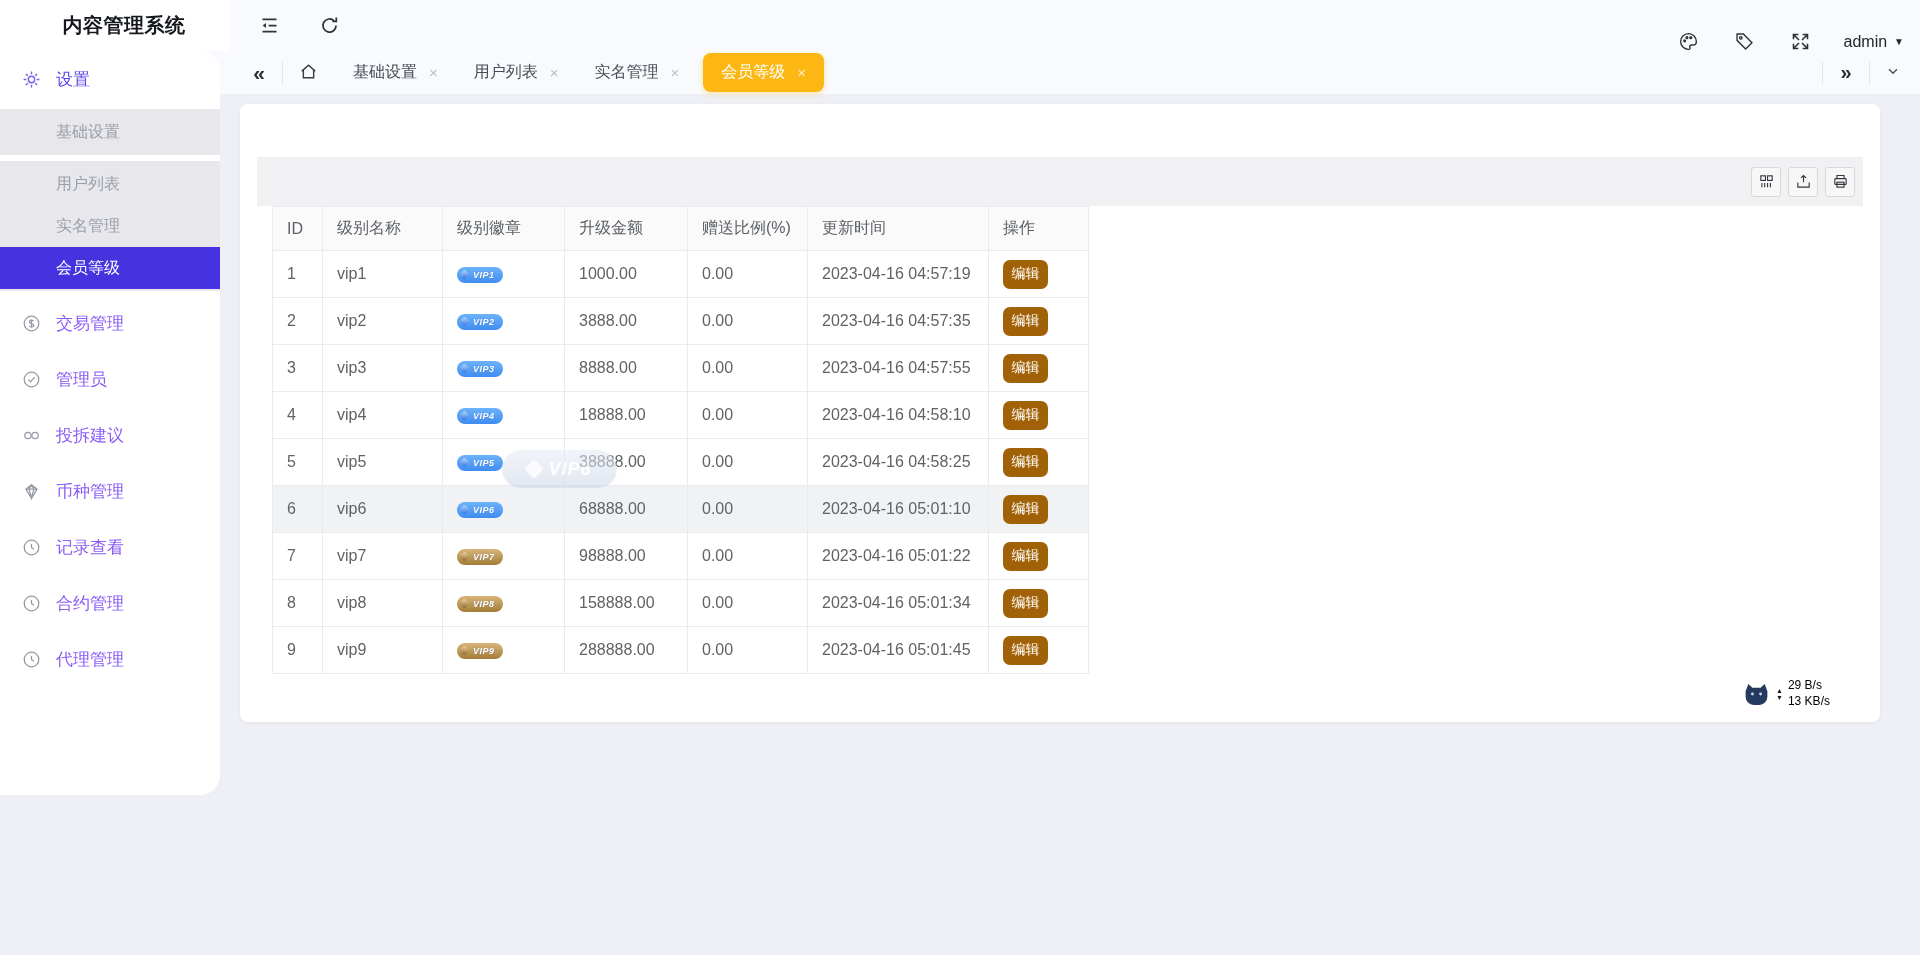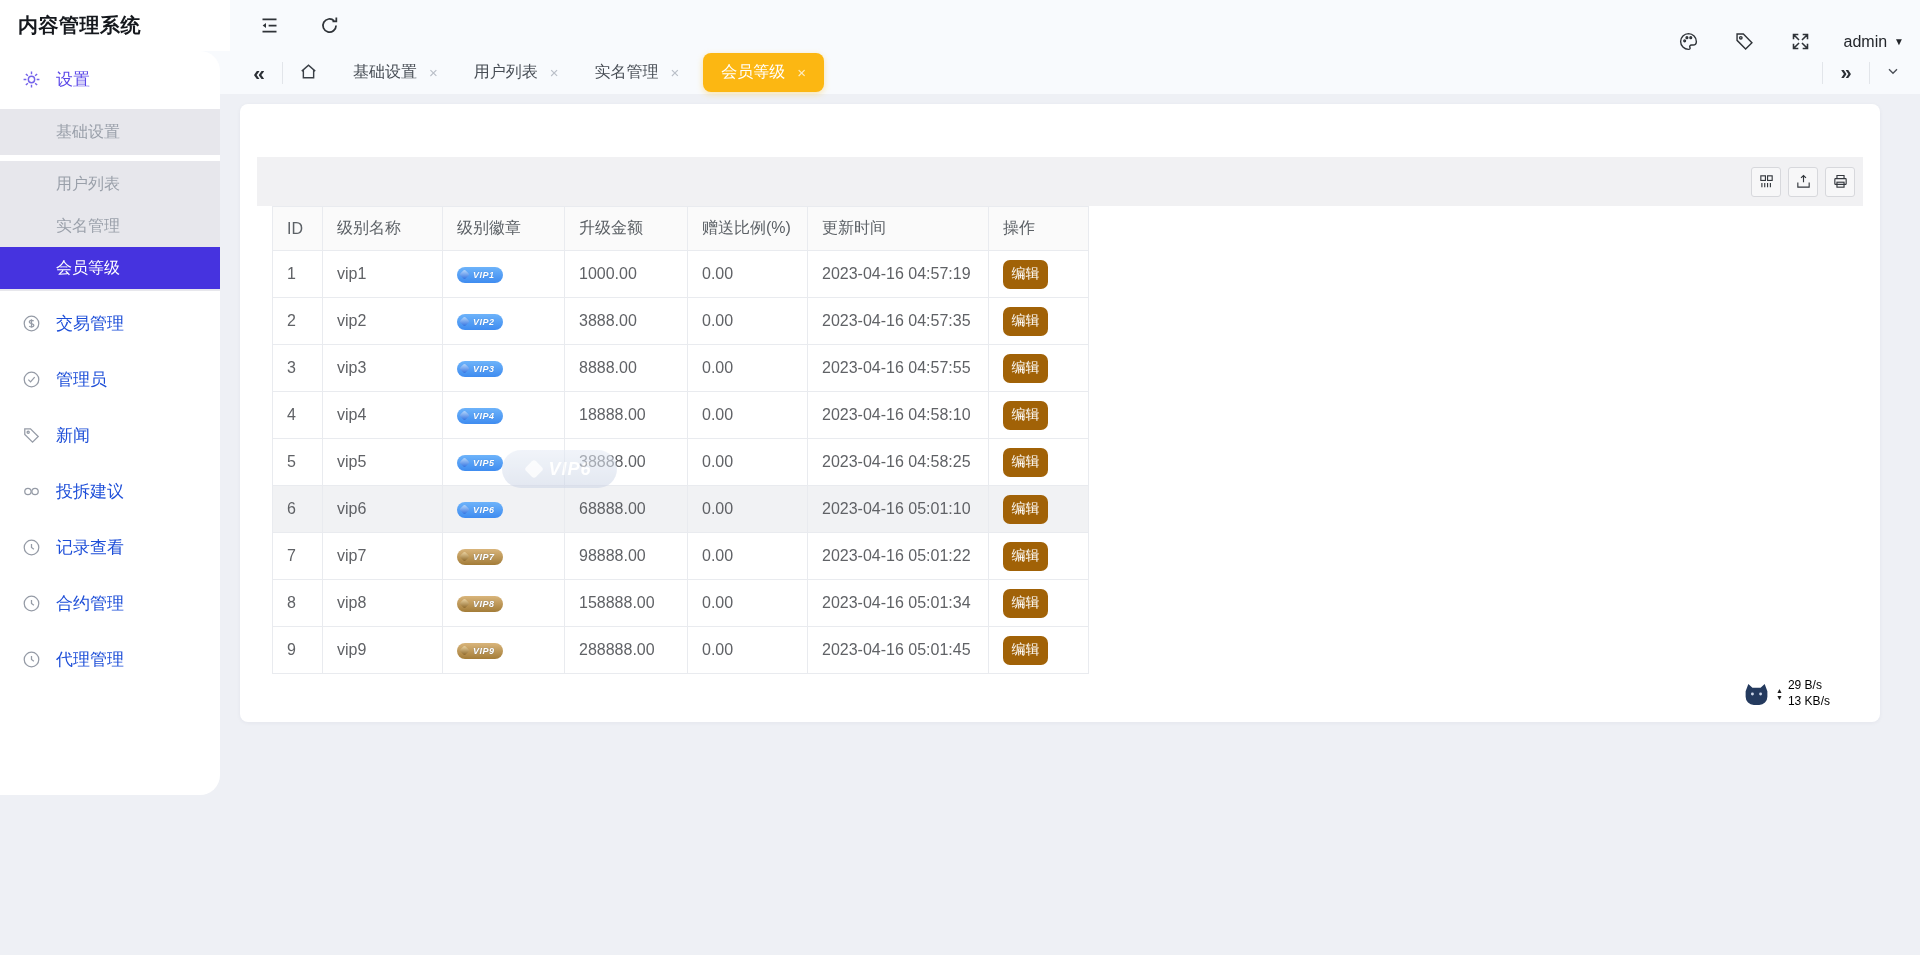--- a/index.html
+++ b/index.html
@@ -7,21 +7,21 @@
   body {
     font-family:"Liberation Sans", sans-serif;
     background:#eef0f5;
     color:#5f6368;
     position:relative;
     overflow:hidden;
   }
   
   .topzone { position:absolute; left:0; top:0; width:1920px; height:94px; background:#f8fafd; }
   .topbar { position:absolute; left:0; top:0; width:1920px; height:51px; display:flex; align-items:center; }
-  .topbar-left { width:230px; height:51px; background:#ffffff; display:flex; align-items:center; padding-left:18px; flex:0 0 auto; }
+  .topbar-left { width:230px; height:51px; background:#ffffff; display:flex; align-items:center; padding-left:18px; flex:0 0 auto;justify-content:center; }
   .app-title { font-size:20px; font-weight:700; color:#15181d; letter-spacing:.5px; }
   .topbar-icons { display:flex; align-items:center; gap:34px; margin-left:26px; }
   .icon-btn { width:26px; height:26px; display:flex; align-items:center; justify-content:center; color:#2f3338; cursor:pointer; background:none; border:none; }
   .icon-btn svg { width:21px; height:21px; }
   .topbar-right { margin-left:auto; display:flex; align-items:center; gap:30px; padding-right:16px;margin-top:32px; }
   .user-chip { display:flex; align-items:center; gap:7px; color:#23262b; font-size:16px; cursor:pointer; }
   .user-caret { font-size:10px; color:#23262b; }
 
   
   .tabbar { position:absolute; left:220px; top:51px; right:0; height:43px; display:flex; align-items:center; padding-left:22px; }
@@ -34,21 +34,21 @@
   .tab .tab-close { color:#b9bec7; font-size:15px; cursor:pointer; }
   .tab.active { background:#fcb712; border-radius:8px; height:39px; color:#ffffff; margin-left:6px; box-shadow:0 2px 6px rgba(252,183,18,.35); }
   .tab.active .tab-close { color:rgba(255,255,255,.75); }
   .tabbar-right { margin-left:auto; display:flex; align-items:center; padding-right:10px; }
   .tabbar-right .tab-nav { font-size:20px; }
   .chev-btn { width:34px; height:43px; display:flex; align-items:center; justify-content:center; color:#4a4f57; background:none; border:none; cursor:pointer; }
   .chev-btn svg { width:16px; height:16px; }
 
   
   .sidebar { position:absolute; left:0; top:51px; width:220px; height:744px; background:#ffffff; border-radius:0 20px 20px 0; padding-top:8px; overflow:hidden;text-align:center; }
-  .side-group { height:40px; display:flex; align-items:center; gap:15px; padding-left:22px; margin-bottom:16px; font-size:17px; color:#1d4ed8; cursor:pointer; }
+  .side-group { height:40px; display:flex; align-items:center; gap:15px; padding-left:22px; margin-bottom:16px; font-size:17px; color:#8b5cf6; cursor:pointer; }
   .side-group .side-icon { width:19px; height:19px; color:#959ba6; display:flex; }
   .side-group .side-icon svg { width:19px; height:19px; }
   .side-group.active { color:#5b48e8; }
   .side-group.active .side-icon { color:#7463ea; }
   .side-sub { background:#e7e7ec; margin:-6px 0 12px; padding:2px 0; }
   .side-subitem { height:42px; display:flex; align-items:center; padding-left:56px; font-size:16px; color:#9aa0aa; cursor:pointer; }
   .side-subitem.selected { background:#4633df; color:#ffffff; }
 
   
   .card { position:absolute; left:240px; top:104px; width:1640px; height:618px; background:#ffffff; border-radius:8px; box-shadow:0 1px 4px rgba(30,40,70,.05); }
@@ -212,40 +212,39 @@
   <div class="side-group">
     <span class="side-icon">
         <svg viewBox="0 0 24 24" fill="none" stroke="currentColor" stroke-width="1.6">
           <circle cx="12" cy="12" r="9.2"></circle>
           <path d="M8 12.2l2.8 2.8 5.2-6"></path>
         </svg>
       </span>
     <span class="side-label">管理员</span>
   </div>
 
-  <div class="side-group">
-    <span class="side-icon">
-        <svg viewBox="0 0 24 24" fill="none" stroke="currentColor" stroke-width="1.6">
-          <path d="M3.5 3.5h7.2l9.8 9.8-7.2 7.2-9.8-9.8z"></path>
-          <circle cx="7.8" cy="7.8" r="1.4"></circle>
-        </svg>
-      </span>
-    <span class="side-label">新闻</span>
-  </div>
 
   <div class="side-group">
     <span class="side-icon">
         <svg viewBox="0 0 24 24" fill="none" stroke="currentColor" stroke-width="1.6">
           <circle cx="7.5" cy="12" r="4"></circle>
           <circle cx="16.5" cy="12" r="4"></circle>
         </svg>
       </span>
     <span class="side-label">投拆建议</span>
   </div>
 
+  <div class="side-group">
+    <span class="side-icon">
+        <svg viewBox="0 0 24 24" fill="none" stroke="currentColor" stroke-width="1.6">
+          <path d="M12 3.5L19 9l-7 11.5L5 9zM5 9h14M12 3.5L15 9l-3 11.5L9 9z"></path>
+        </svg>
+      </span>
+    <span class="side-label">币种管理</span>
+  </div>
 
   <div class="side-group">
     <span class="side-icon">
         <svg viewBox="0 0 24 24" fill="none" stroke="currentColor" stroke-width="1.6">
           <circle cx="12" cy="12" r="9.2"></circle>
           <path d="M12 7.5V12l3 2.2"></path>
         </svg>
       </span>
     <span class="side-label">记录查看</span>
   </div>

